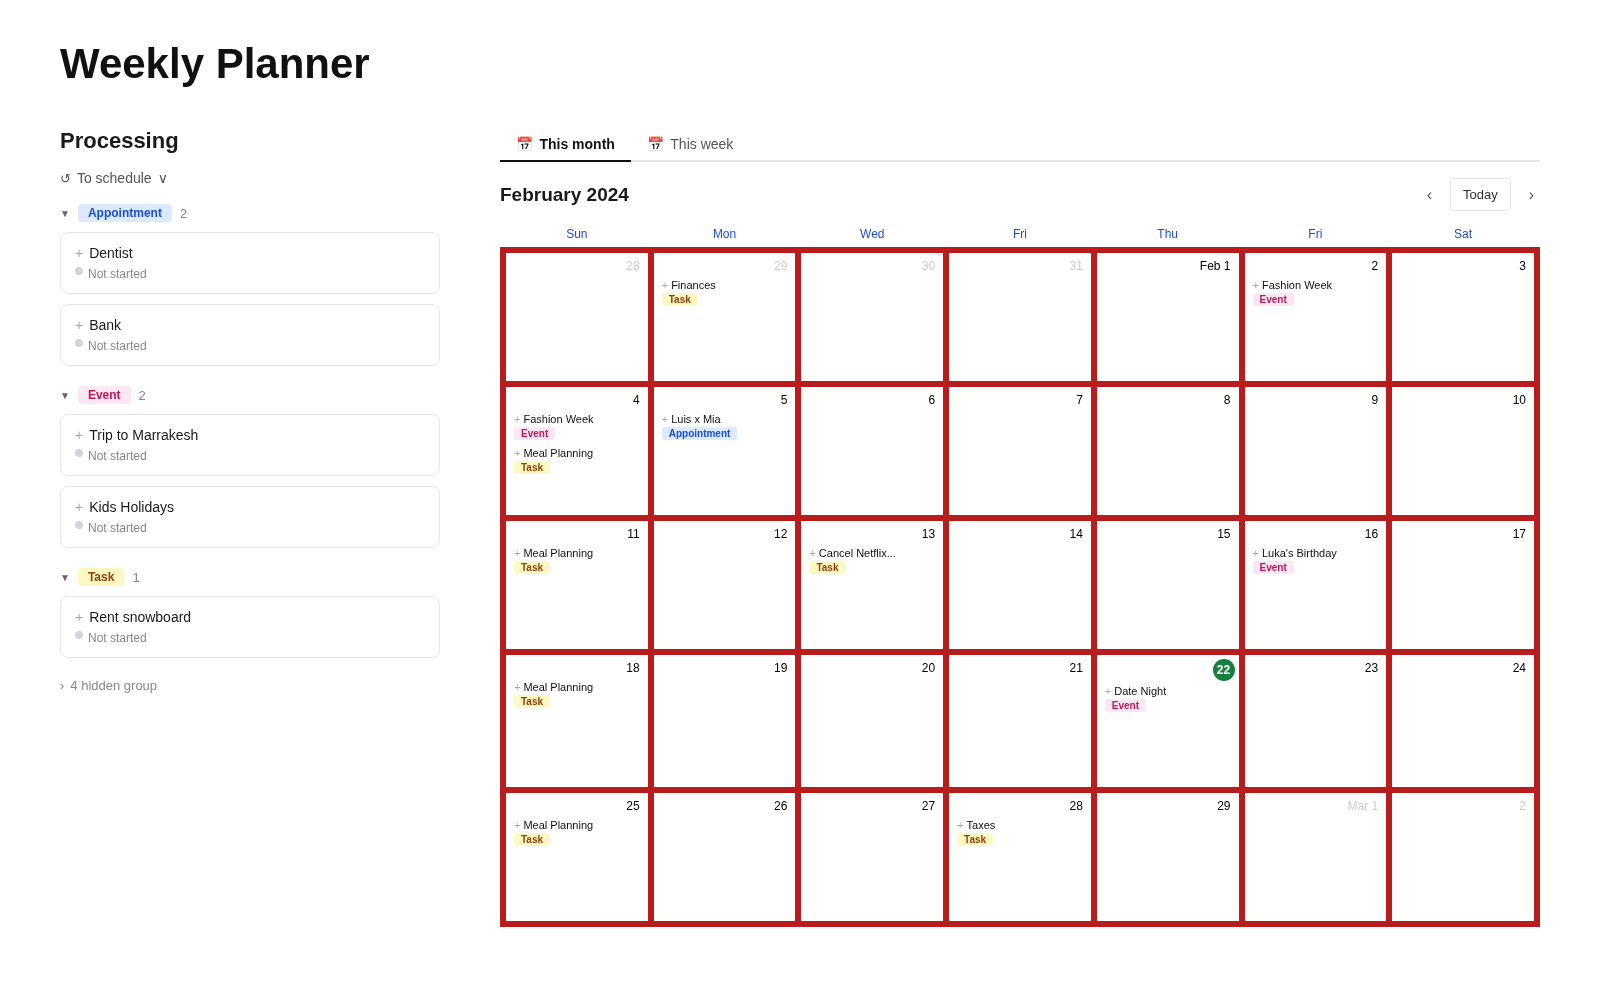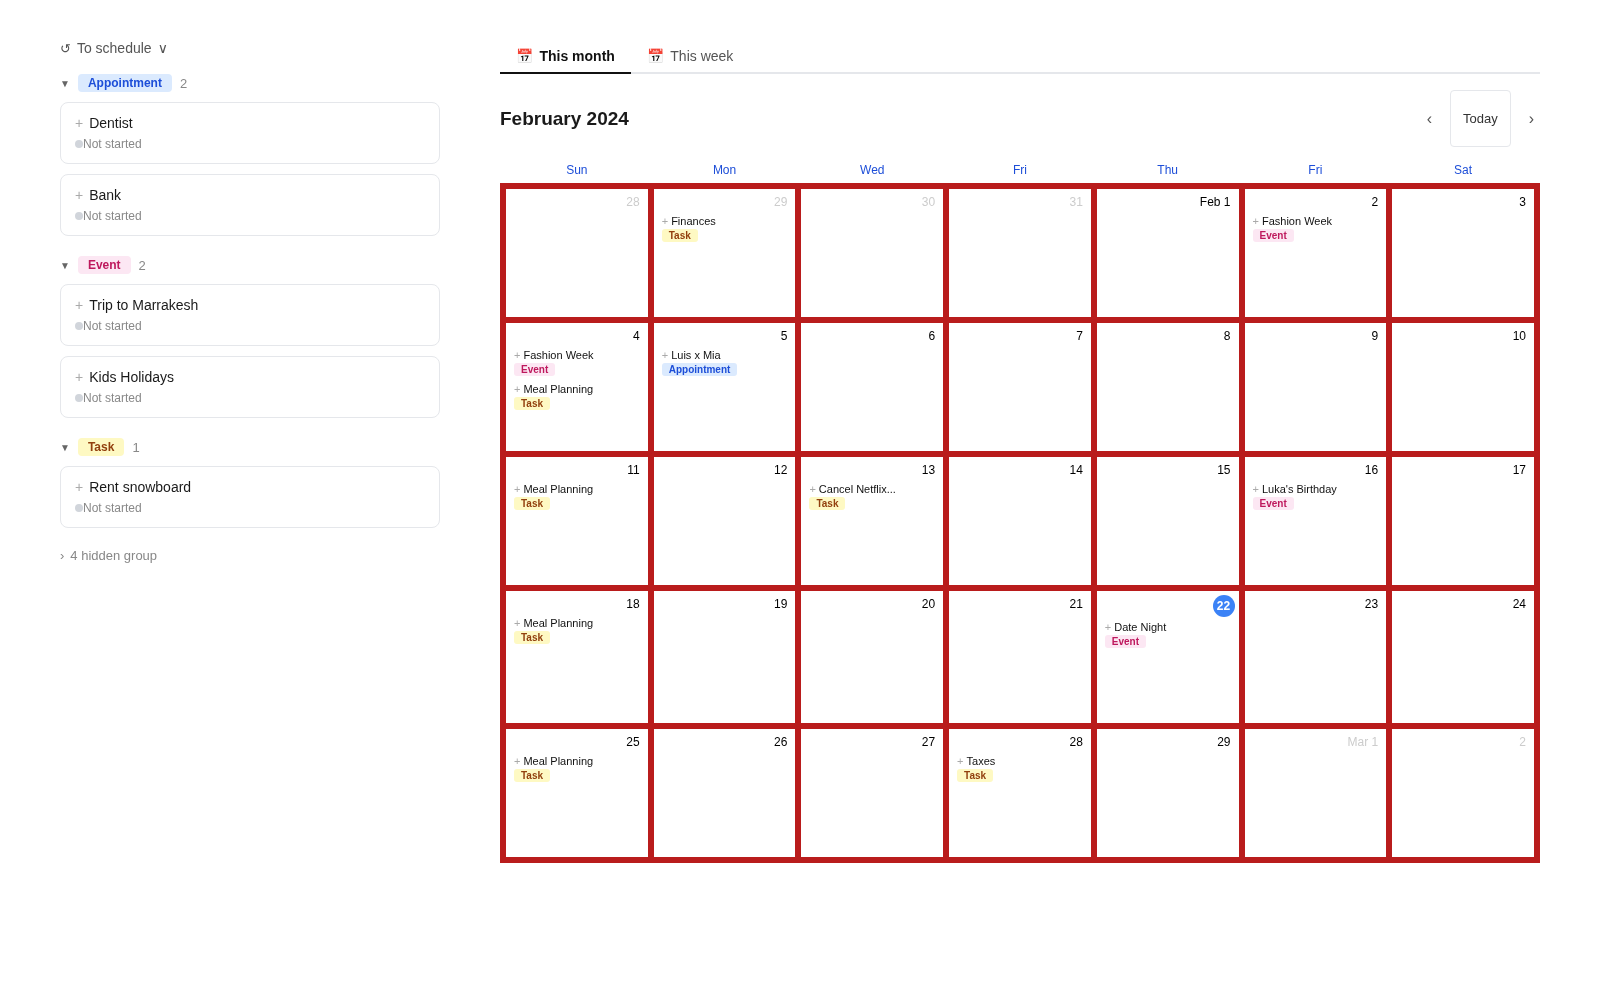--- a/index.html
+++ b/index.html
@@ -86,21 +86,21 @@
       font-size: 14px;
       font-weight: 500;
       margin-bottom: 6px;
     }
     .task-card-title .plus {
       color: #aaa;
       font-size: 14px;
     }
     .task-status {
       display: flex;
-      align-items: center;
+      gap: 5px;
       font-size: 12px;
       color: #888;
     }
     .status-dot {
       width: 8px;
       height: 8px;
       border-radius: 50%;
       background: #d1d5db;
       display: inline-block;
     }
@@ -168,21 +168,21 @@
       border: none;
       cursor: pointer;
       font-size: 16px;
       color: #555;
       padding: 2px 6px;
     }
     .today-btn {
       background: none;
       border: 1px solid #e5e7eb;
       border-radius: 4px;
-      padding: 20px 12px;
+      padding: 8px 12px;
       font-size: 13px;
       cursor: pointer;
       color: #333;
     }
     .cal-grid {
       width: 100%;
       border-collapse: collapse;
     }
     .cal-grid th {
       text-align: center;
@@ -201,21 +201,21 @@
       font-size: 12px;
     }
     .day-num {
       text-align: right;
       font-size: 12px;
       color: #000000;
       padding: 2px 4px;
       margin-bottom: 2px;
     }
     .day-num.today {
-      background: #3b82f6;
+      background: #15803d;
       color: #fff;
       border-radius: 50%;
       width: 22px;
       height: 22px;
       display: flex;
       align-items: center;
       justify-content: center;
       margin-left: auto;
       font-weight: 600;
     }
@@ -248,25 +248,27 @@
     .other-month { color: #ccc; }
     .cell-inner {
       min-height: 100px;
     }
   </style>
 </head>
 <body>
 
 <div class="page">
 
+  <h1 class="page-title">Weekly Planner</h1>
 
   <div class="main-content">
 
     <div class="left-panel">
 
+      <h2 class="panel-title">Processing</h2>
 
       <div class="schedule-bar">
         <span class="icon">↺</span>
         <span>To schedule</span>
         <span>∨</span>
       </div>
 
       <div id="groups-container">
           <div class="group-section">
             <div class="group-header">

